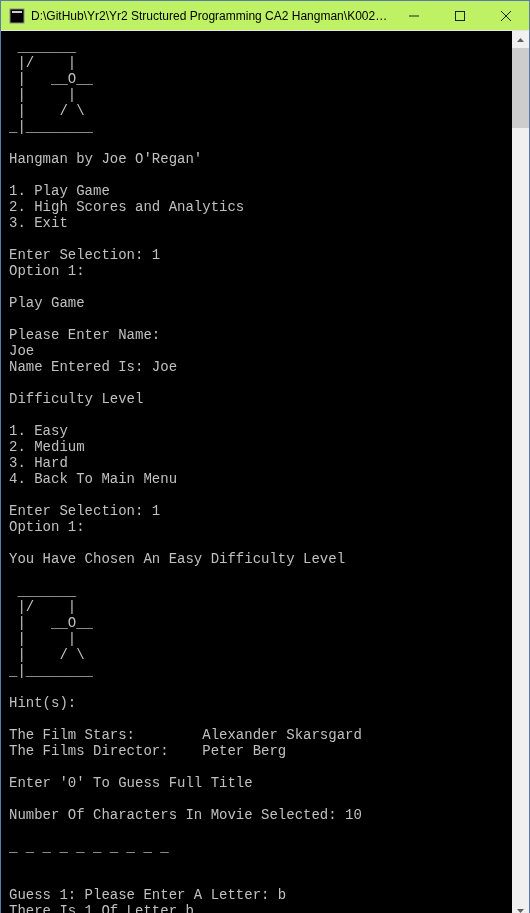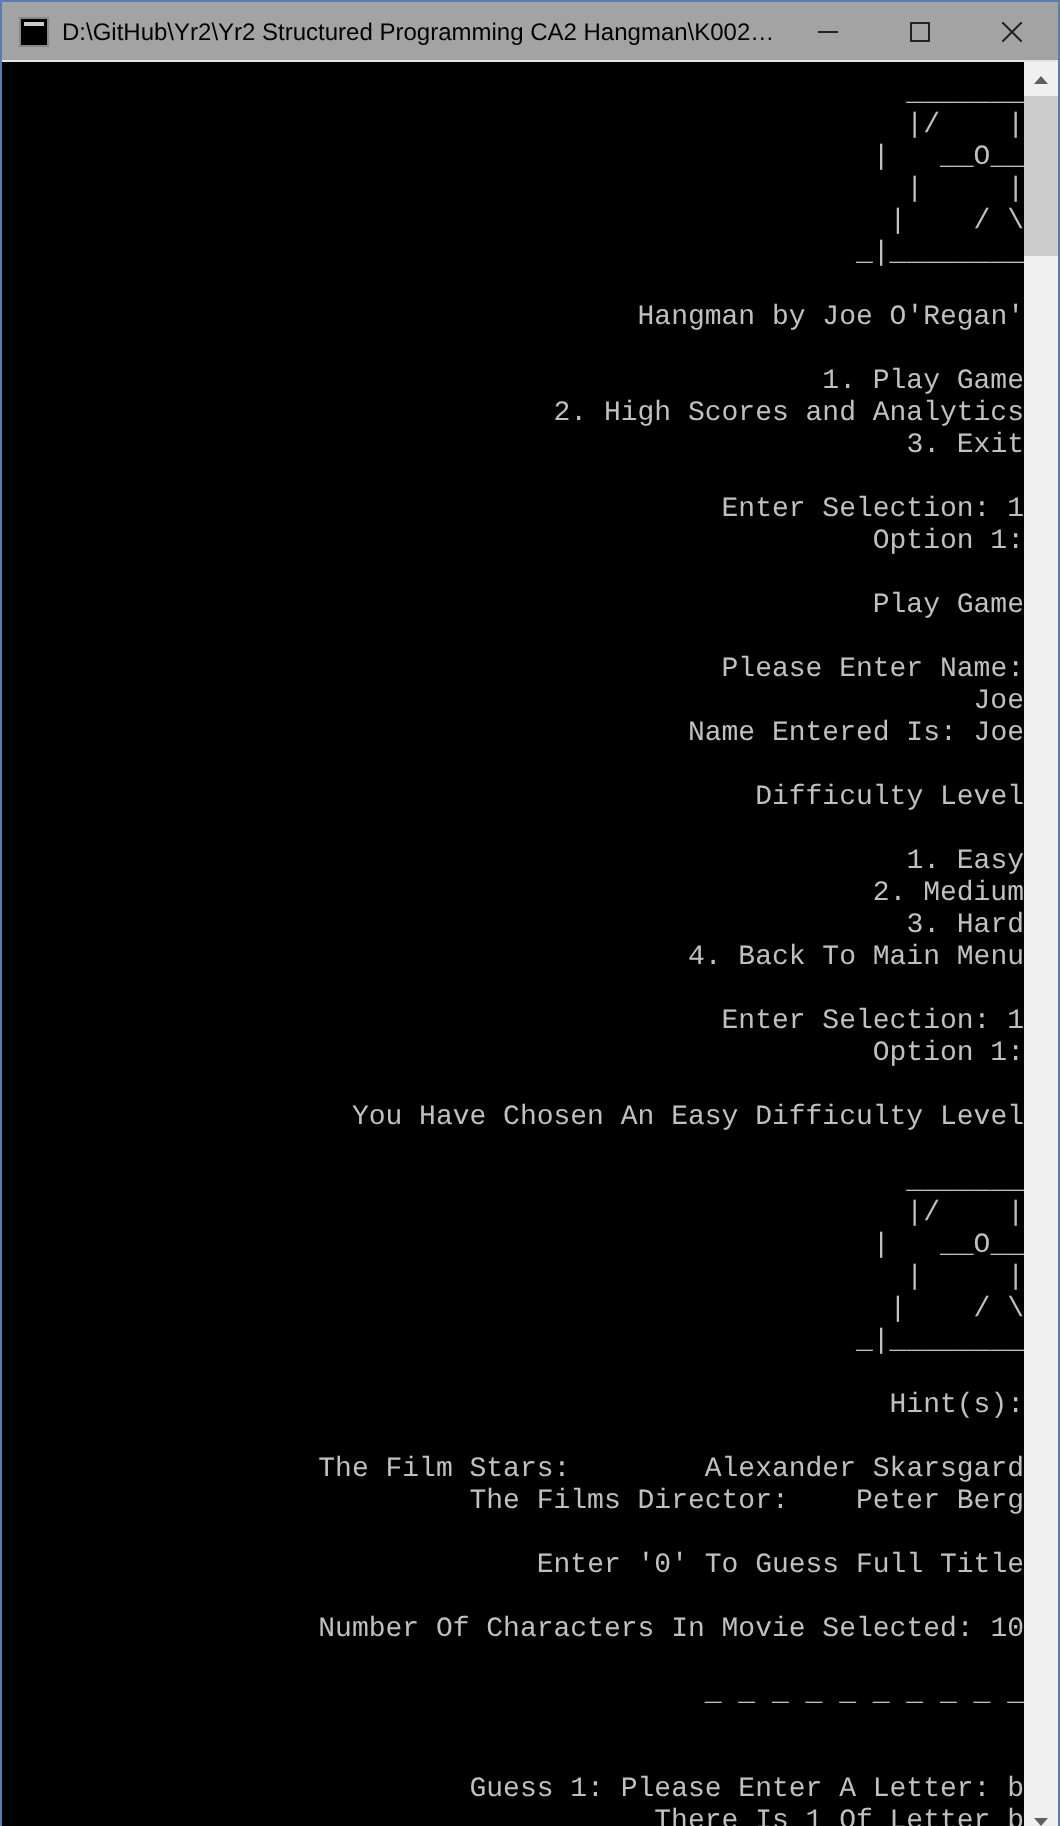--- a/index.html
+++ b/index.html
@@ -14,21 +14,21 @@
   .window {
     width: 530px;
     height: 913px;
     border: 1px solid #5a7ca8;
     background: #fff;
     display: flex;
     flex-direction: column;
   }
   .titlebar {
     height: 30px;
-    background: #a3a3a3;
+    background: #bef264;
     border-bottom: 1px solid #e5e5e5;
     display: flex;
     align-items: center;
     padding-left: 8px;
   }
   .titlebar-icon {
     width: 16px;
     height: 16px;
     margin-right: 6px;
     display: inline-block;
@@ -64,21 +64,21 @@
     flex: 1;
     background: #000;
     color: #c0c0c0;
     font-family: Consolas, "Courier New", monospace;
     font-size: 14px;
     line-height: 16px;
     padding: 8px 0 0 8px;
     white-space: pre;
     overflow: hidden;
   }
-  .console .line { min-height: 16px; text-align: right; }
+  .console .line { min-height: 16px; }
   .scrollbar {
     width: 17px;
     background: #f0f0f0;
     position: relative;
   }
   .scroll-arrow {
     width: 17px;
     height: 17px;
     background: #f0f0f0;
     display: flex;

